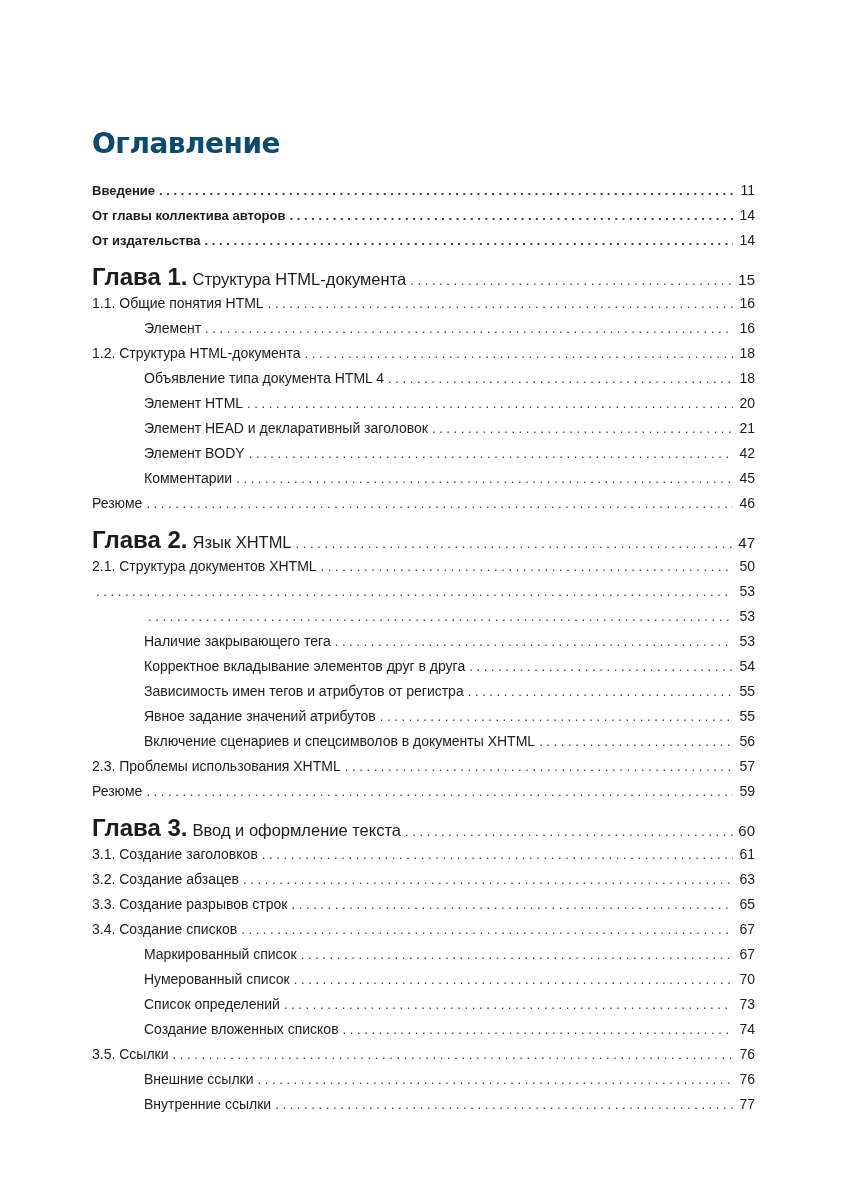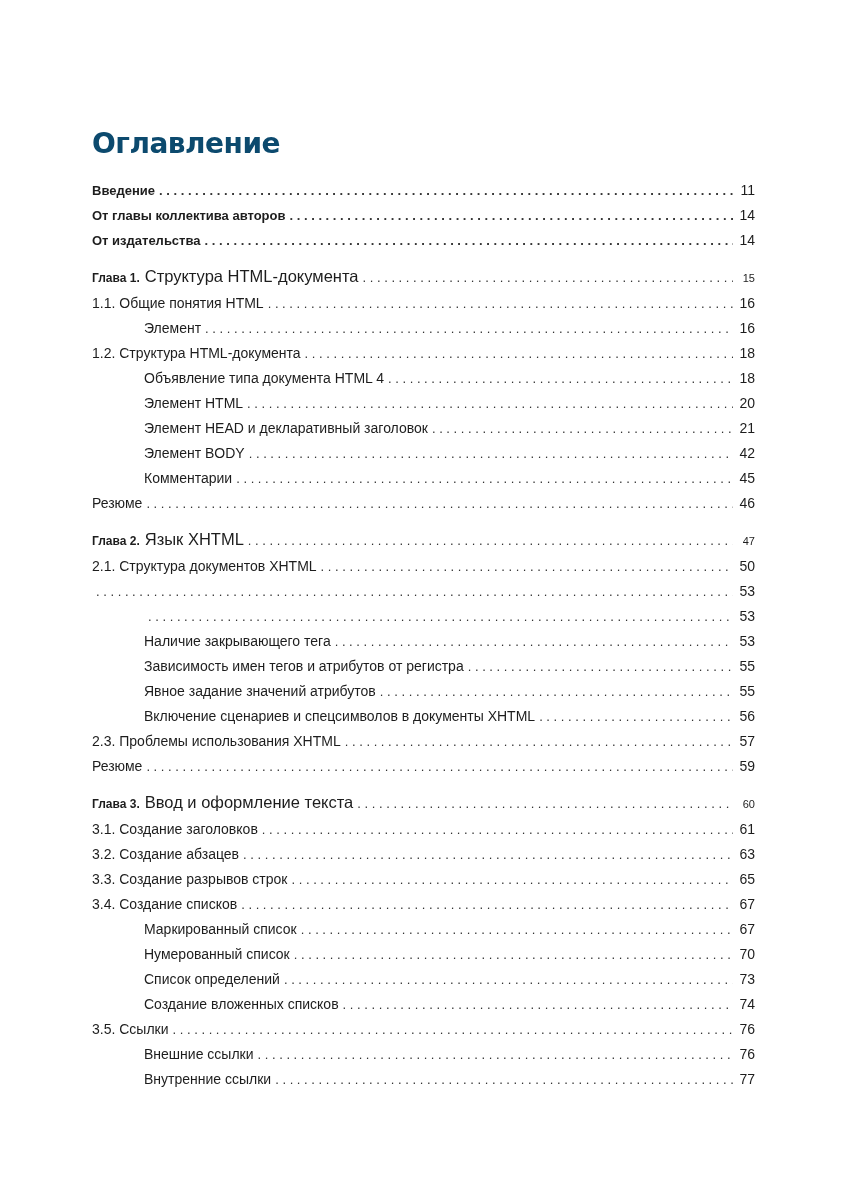--- a/index.html
+++ b/index.html
@@ -14,33 +14,33 @@
     font-weight: bold; font-size: 28px; letter-spacing: -0.5px;
     margin: 0; height: 54px; line-height: 40px; color: #0c4a6e;
   }
   .toc { list-style: none; margin: 0; padding: 0; }
   .toc-row {
     display: flex; align-items: baseline; height: 25px; line-height: 25px;
     font-size: 14px; white-space: nowrap;
   }
   .toc-row.front { font-weight: bold; font-size: 13px; align-items: center; }
   .toc-row.chapter { margin-top: 11px; height: 27px; font-size: 16.5px; }
-  .toc-row.chapter .ch-num { font-weight: bold; margin-right: 5px; font-size: 12px; }
+  .toc-row.chapter .ch-num { font-weight: bold; margin-right: 5px; font-size: 24px; }
   .toc-row.chapter .ch-title { font-weight: normal; }
   .toc-row.sub { padding-left: 52px; }
   .leader {
     flex: 1 1 auto; overflow: hidden; margin: 0 4px;
     color: #333; letter-spacing: 3.2px; font-size: 13px;
   }
   .leader::before {
     content: ". . . . . . . . . . . . . . . . . . . . . . . . . . . . . . . . . . . . . . . . . . . . . . . . . . . . . . . . . . . . . . . . . . . . . . . . . . . . . . . . . . . . . . . . . . . . . . . . . . . . . . . . . . . . . . . . . . . .";
     letter-spacing: 0;
   }
   .page-num { flex: 0 0 auto; text-align: right; min-width: 18px; font-weight: normal; font-size: 14px; }
-  .toc-row.chapter .page-num { font-size: 11px; }
+  .toc-row.chapter .page-num { font-size: 15px; }
 </style>
 </head>
 <body>
 
 <div class="page">
   <h1 class="page-title">Оглавление</h1>
 
   <ul class="toc">
 
     <li class="toc-row front">
@@ -129,20 +129,25 @@
     <li class="toc-row sub">
         <span class="leader"></span>
         <span class="page-num">53</span>
       </li>
     <li class="toc-row sub">
         <span>Наличие закрывающего тега</span>
         <span class="leader"></span>
         <span class="page-num">53</span>
       </li>
     <li class="toc-row sub">
+        <span>Корректное вкладывание элементов друг в друга</span>
+        <span class="leader"></span>
+        <span class="page-num">54</span>
+      </li>
+    <li class="toc-row sub">
         <span>Зависимость имен тегов и атрибутов от регистра</span>
         <span class="leader"></span>
         <span class="page-num">55</span>
       </li>
     <li class="toc-row sub">
         <span>Явное задание значений атрибутов</span>
         <span class="leader"></span>
         <span class="page-num">55</span>
       </li>
     <li class="toc-row sub">

